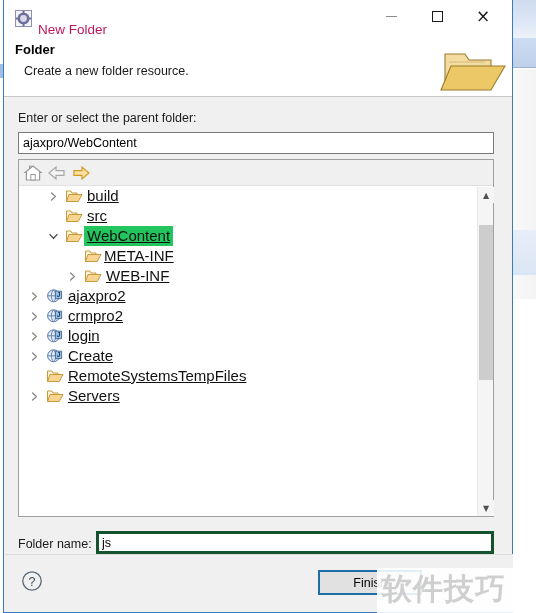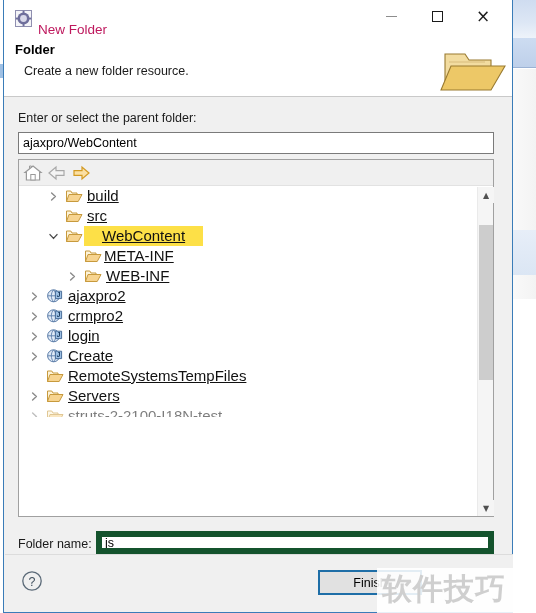--- a/index.html
+++ b/index.html
@@ -181,22 +181,22 @@
   }
   .node-label {
     position: absolute;
     font-size: 15px;
     line-height: 20px;
     color: #111;
     top: 0;
     text-decoration: underline;
   }
   .row-selected .node-label {
-    background: #fde047;
-    padding: 0 18px;
+    background: #22c55e;
+    padding: 0 3px;
     margin-left: -3px;
   }
   #tree-row-last {
     opacity: 0.55;
     overflow: hidden;
     height: 11px;
   }
 
   
   #tree-scroll {
@@ -224,21 +224,21 @@
 
   
   #label-foldername {
     position: absolute; left: 14px; top: 440px;
     font-size: 12.5px; color: #1b1b1b;
   }
   #foldername-input {
     position: absolute; left: 92px; top: 434px;
     width: 398px; height: 23px;
     background: #ffffff;
-    border: 6px solid #14532d;
+    border: 3px solid #14532d;
     font-family: "Liberation Sans", sans-serif;
     font-size: 12.5px;
     padding: 0 3px;
     color: #000;
     outline: none;
   }
   #btn-advanced {
     position: absolute; left: 15px; top: 470px;
     min-width: 88px; height: 24px;
     background: #e1e1e1;
@@ -484,30 +484,20 @@
           <div class="tree-row">
             <span class="twisty" style="left:10px;top:5px"><svg viewBox="0 0 11 11" width="11" height="11">
                 <path d="M3.6 2 L7.4 5.5 L3.6 9" fill="none" stroke="#8a8a8a" stroke-width="1.4" stroke-linecap="round" stroke-linejoin="round"></path>
               </svg></span>
             <span class="node-icon" style="left:27px;top:2px"><svg viewBox="0 0 18 16" width="18" height="16">
                 <path d="M1.5 3 L1.5 13.5 L12 13.5 L12 5 L7 5 L5.8 3 Z" fill="#fdf3d8" stroke="#c79a3d" stroke-width="1"></path>
                 <path d="M4 6.5 L17 6.5 L13.2 13.5 L1.5 13.5 Z" fill="#f7d490" stroke="#c79a3d" stroke-width="1"></path>
               </svg></span>
             <span class="node-label" style="left:49px">Servers</span>
           </div>
-          <div class="tree-row" id="tree-row-last">
-            <span class="twisty" style="left:10px;top:5px"><svg viewBox="0 0 11 11" width="11" height="11">
-                <path d="M3.6 2 L7.4 5.5 L3.6 9" fill="none" stroke="#8a8a8a" stroke-width="1.4" stroke-linecap="round" stroke-linejoin="round"></path>
-              </svg></span>
-            <span class="node-icon" style="left:27px;top:2px"><svg viewBox="0 0 18 16" width="18" height="16">
-                <path d="M1.5 3 L1.5 13.5 L12 13.5 L12 5 L7 5 L5.8 3 Z" fill="#fdf3d8" stroke="#c79a3d" stroke-width="1"></path>
-                <path d="M4 6.5 L17 6.5 L13.2 13.5 L1.5 13.5 Z" fill="#f7d490" stroke="#c79a3d" stroke-width="1"></path>
-              </svg></span>
-            <span class="node-label" style="left:49px">struts-2-2100-I18N-test</span>
-          </div>
         </div>
 
       <div id="tree-scroll">
         <div id="ts-up">▲</div>
         <div id="ts-thumb"></div>
         <div id="ts-down">▼</div>
       </div>
     </div>
 
     <div id="label-foldername">Folder name:</div>

